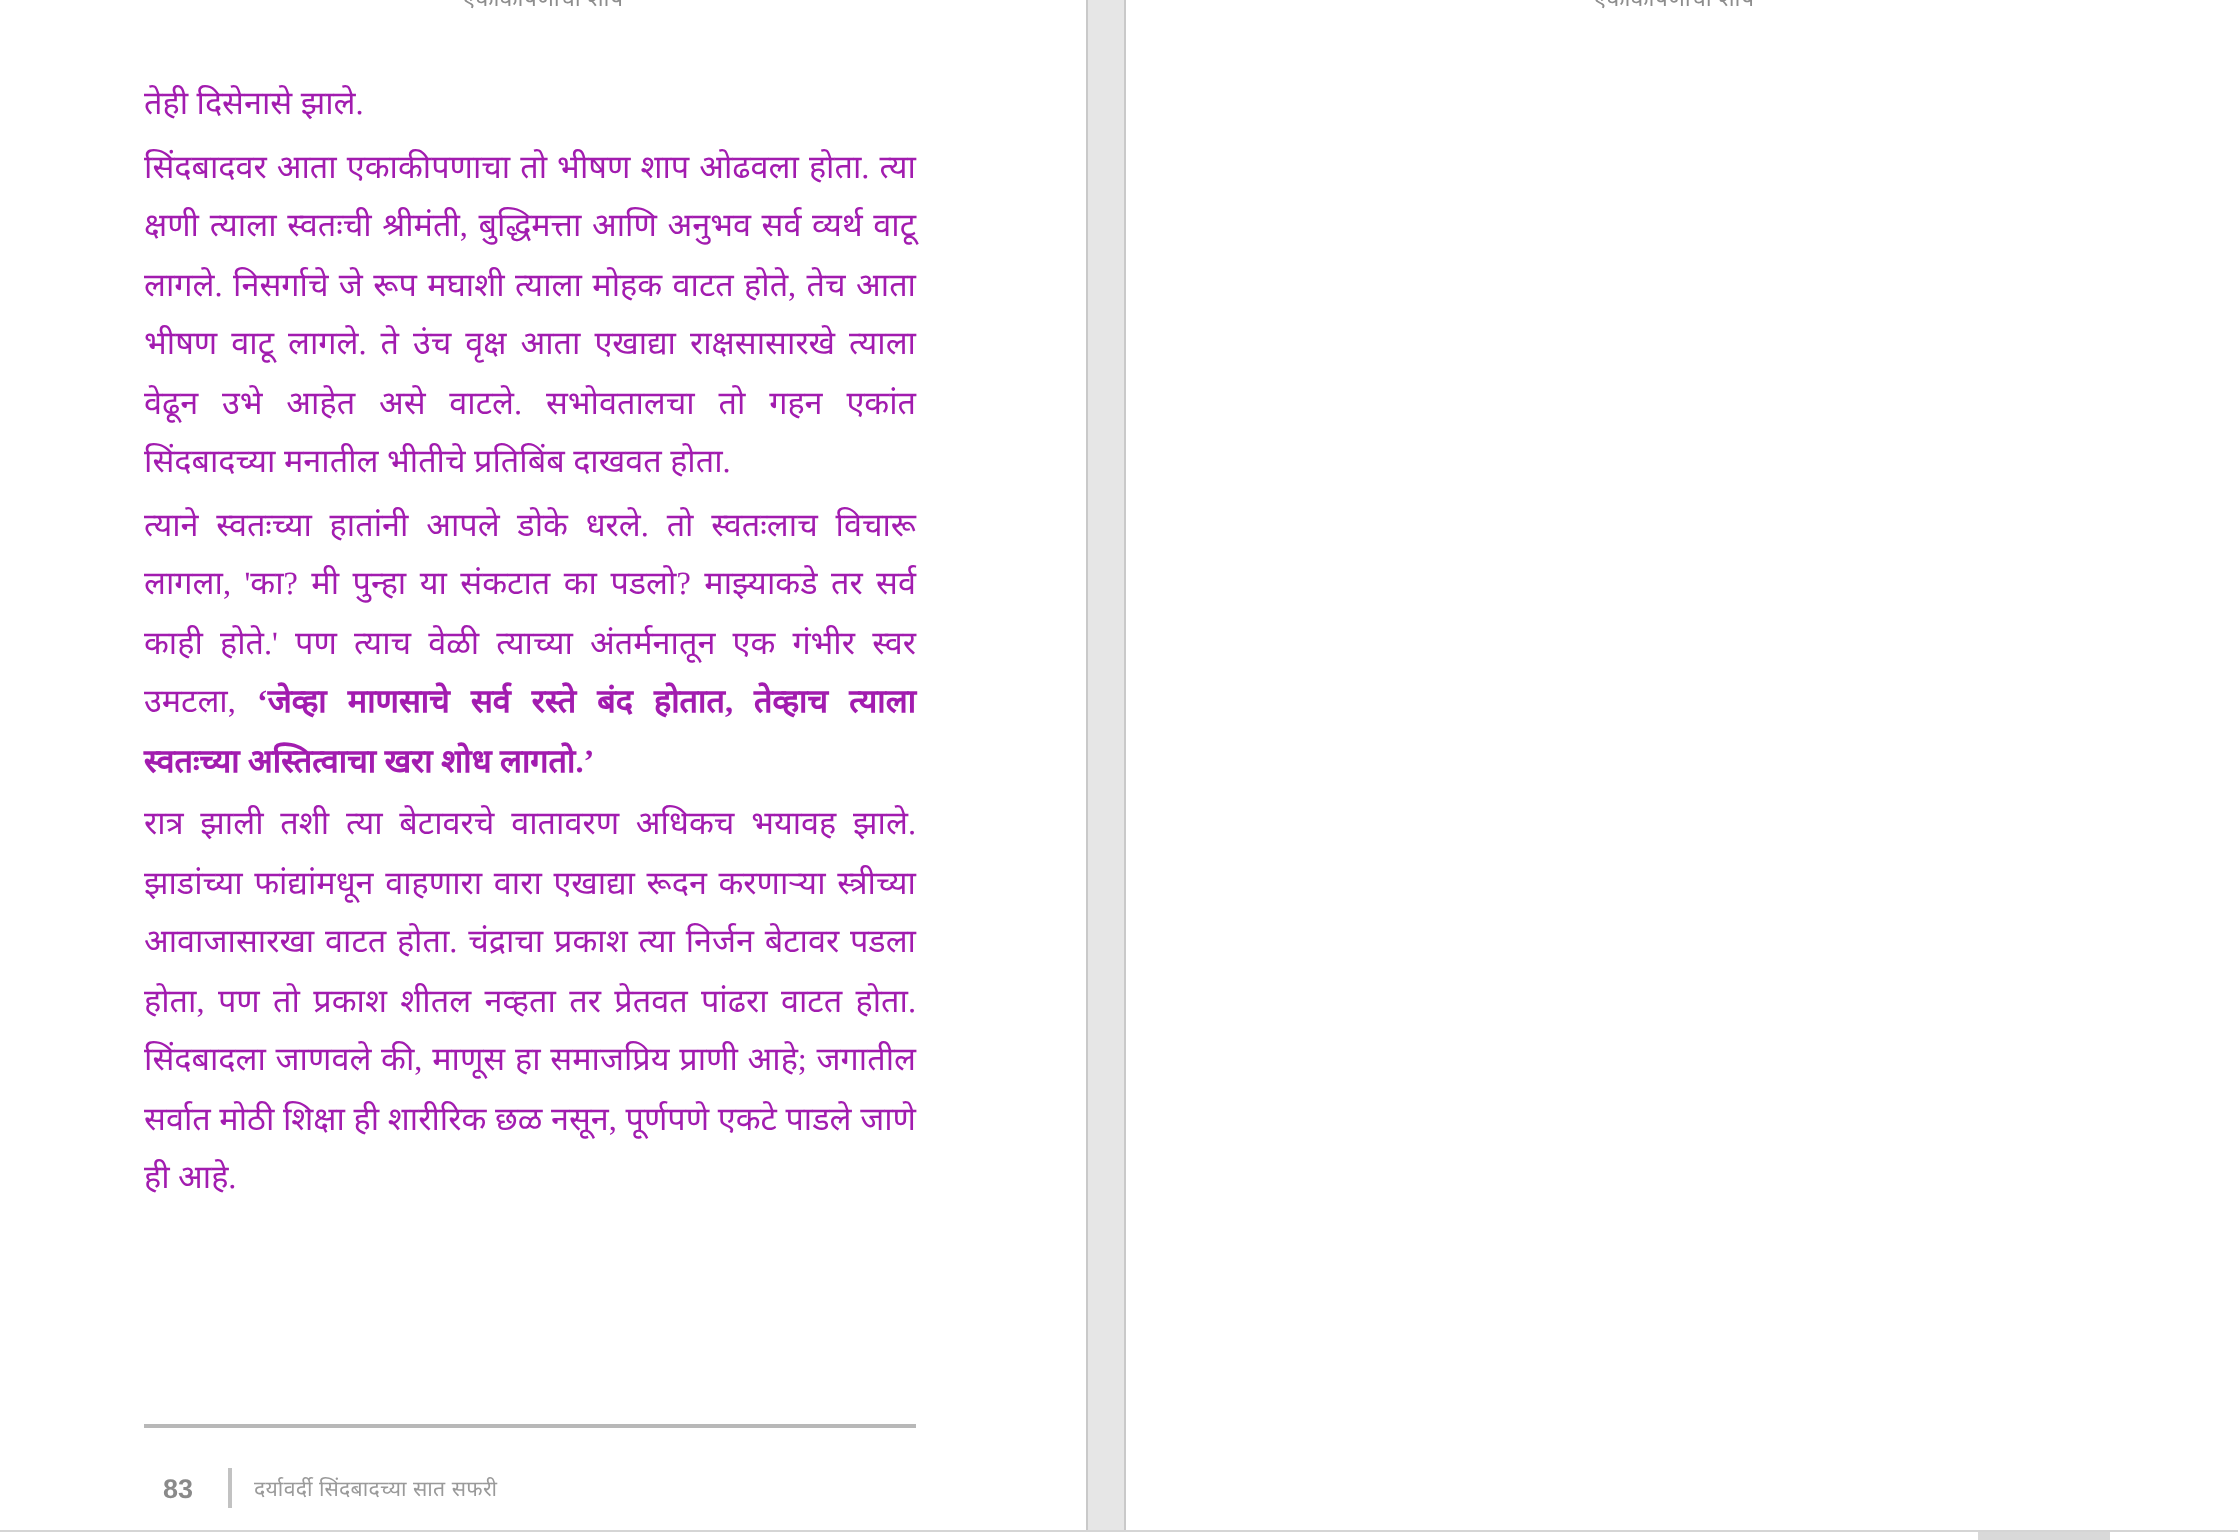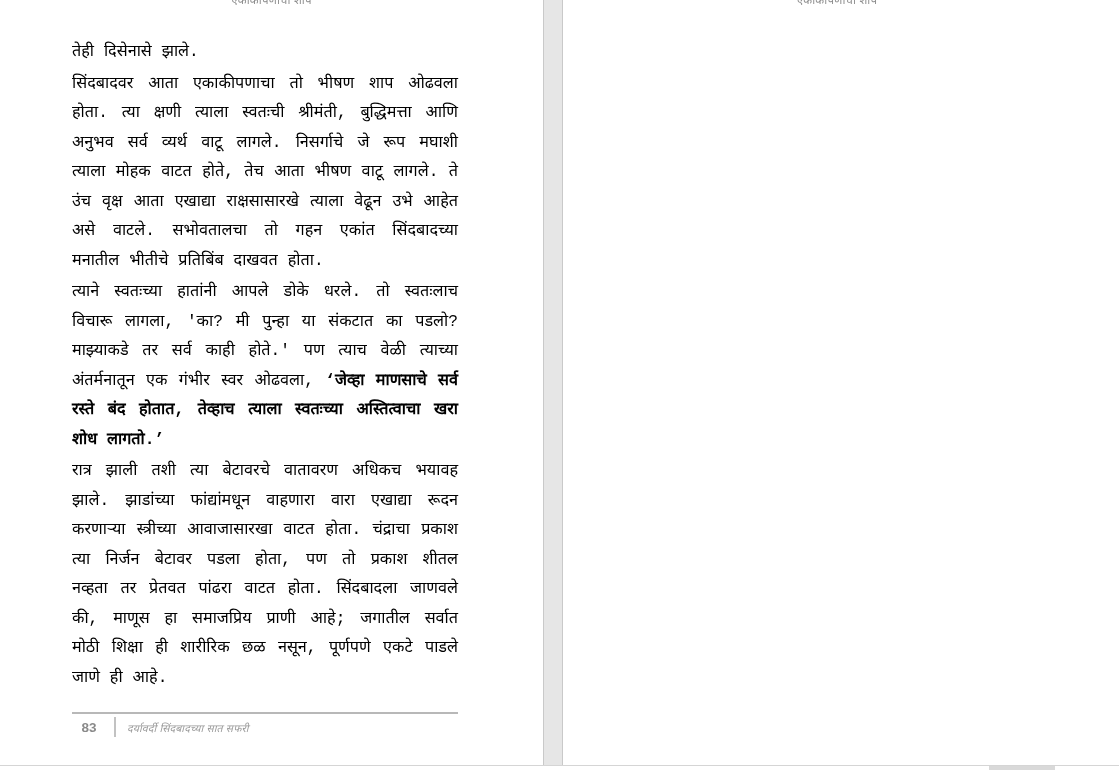--- a/index.html
+++ b/index.html
@@ -66,22 +66,22 @@
   }
   .page-left .textblock  { left: 72px;  width: 386px; }
 
   p.para {
     margin: 0;
     text-align: justify;
     text-justify: inter-word;
     text-indent: 0;
     font-size: 16.2px;
     line-height: 29.5px;
-    color: #000000;
-    font-family: Liberation Mono, monospace;
+    color: #a21caf;
+    font-family: Liberation Serif, serif;
     word-spacing: .2px;
   }
   p.para + p.para { margin-top: 2px; }
 
   p.para .bold {
     font-weight: bold;
   }
 
   
   p.para { text-align-last: left; }
@@ -94,21 +94,21 @@
   .page-left .footer  { left: 72px;  width: 386px; }
 
   .footer-rule {
     width: 100%;
     height: 2px;
     background: #b8b8b8;
   }
   .footer-row {
     display: flex;
     align-items: flex-start;
-    margin-top: 3px;
+    margin-top: 20px;
     height: 22px;
   }
   .folio {
     font-family: "Liberation Sans", "DejaVu Sans", sans-serif;
     font-weight: bold;
     font-size: 13.5px;
     color: #8a8a8a;
     min-width: 34px;
     text-align: center;
     padding-right: 8px;
@@ -120,21 +120,20 @@
     background: #c2c2c2;
     margin-right: 11px;
   }
   .booktitle {
     font-family: "Liberation Sans", "DejaVu Sans", sans-serif;
     font-size: 10.6px;
     color: #9a9a9a;
     line-height: 22px;
     white-space: nowrap;
     letter-spacing: .15px;
-    font-style: italic;
   }
 
   
   .bottom-edge {
     position: absolute;
     left: 0;
     bottom: 4px;
     width: 1119px;
     height: 1px;
     background: #d5d5d5;
@@ -160,21 +159,21 @@
 <body>
 
 <div class="spread">
 
   <div class="page page-left">
     <div class="running-head">एकाकीपणाचा शाप</div>
 
     <div class="textblock" id="left-text">
         <p class="para"><span>तेही दिसेनासे झाले.</span></p>
         <p class="para"><span>सिंदबादवर आता एकाकीपणाचा तो भीषण शाप ओढवला होता. त्या क्षणी त्याला स्वतःची श्रीमंती, बुद्धिमत्ता आणि अनुभव सर्व व्यर्थ वाटू लागले. निसर्गाचे जे रूप मघाशी त्याला मोहक वाटत होते, तेच आता भीषण वाटू लागले. ते उंच वृक्ष आता एखाद्या राक्षसासारखे त्याला वेढून उभे आहेत असे वाटले. सभोवतालचा तो गहन एकांत सिंदबादच्या मनातील भीतीचे प्रतिबिंब दाखवत होता.</span></p>
-        <p class="para"><span>त्याने स्वतःच्या हातांनी आपले डोके धरले. तो स्वतःलाच विचारू लागला, 'का? मी पुन्हा या संकटात का पडलो? माझ्याकडे तर सर्व काही होते.' पण त्याच वेळी त्याच्या अंतर्मनातून एक गंभीर स्वर ओढवला, </span><span class="bold">‘जेव्हा माणसाचे सर्व रस्ते बंद होतात, तेव्हाच त्याला स्वतःच्या अस्तित्वाचा खरा शोध लागतो.’</span></p>
+        <p class="para"><span>त्याने स्वतःच्या हातांनी आपले डोके धरले. तो स्वतःलाच विचारू लागला, 'का? मी पुन्हा या संकटात का पडलो? माझ्याकडे तर सर्व काही होते.' पण त्याच वेळी त्याच्या अंतर्मनातून एक गंभीर स्वर उमटला, </span><span class="bold">‘जेव्हा माणसाचे सर्व रस्ते बंद होतात, तेव्हाच त्याला स्वतःच्या अस्तित्वाचा खरा शोध लागतो.’</span></p>
         <p class="para"><span>रात्र झाली तशी त्या बेटावरचे वातावरण अधिकच भयावह झाले. झाडांच्या फांद्यांमधून वाहणारा वारा एखाद्या रूदन करणाऱ्या स्त्रीच्या आवाजासारखा वाटत होता. चंद्राचा प्रकाश त्या निर्जन बेटावर पडला होता, पण तो प्रकाश शीतल नव्हता तर प्रेतवत पांढरा वाटत होता. सिंदबादला जाणवले की, माणूस हा समाजप्रिय प्राणी आहे; जगातील सर्वात मोठी शिक्षा ही शारीरिक छळ नसून, पूर्णपणे एकटे पाडले जाणे ही आहे.</span></p>
       </div>
 
     <div class="footer">
       <div class="footer-rule"></div>
       <div class="footer-row">
         <div class="folio">83</div>
         <div class="folio-divider"></div>
         <div class="booktitle">दर्यावर्दी सिंदबादच्या सात सफरी</div>
       </div>

